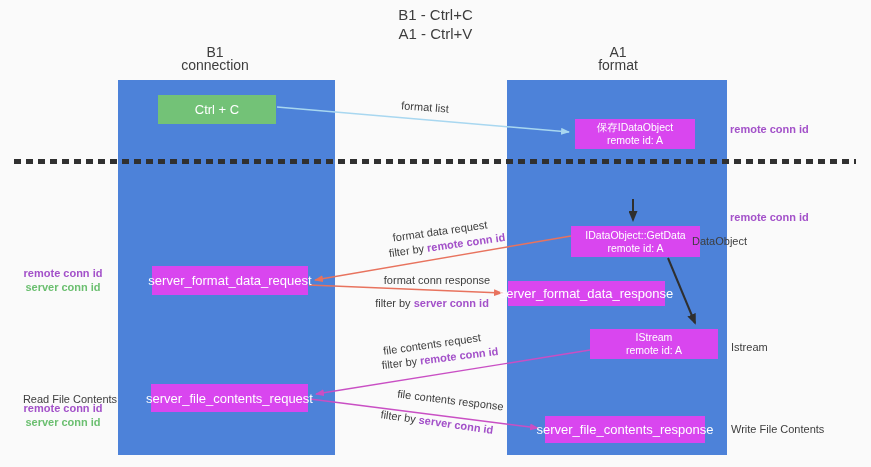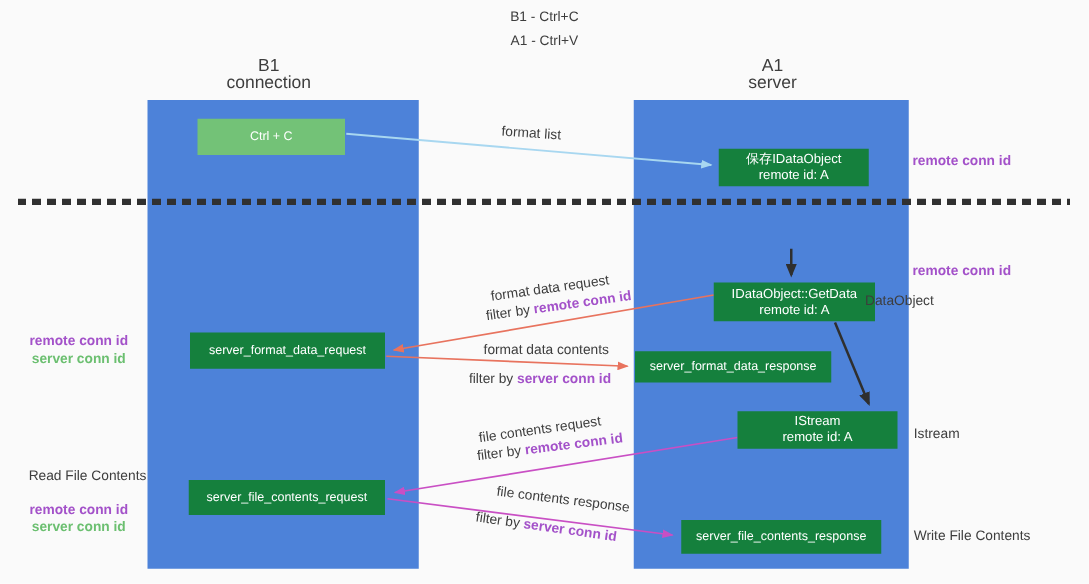--- a/index.html
+++ b/index.html
@@ -2,31 +2,31 @@
 <html><head>
 <meta charset="utf-8">
 <style>
   html,body { margin:0; padding:0; }
   .canvas {
     position:relative; width:871px; height:467px;
     background:#fafafa; overflow:hidden;
     font-family:"Liberation Sans", sans-serif; color:#3d3d3d;
   }
   .title { position:absolute; top:5px; left:0; width:871px; text-align:center;
-           font-size:11px; line-height:19px; color:#3d3d3d; }
+           font-size:15px; line-height:19px; color:#3d3d3d; }
   .col-header { position:absolute; text-align:center; font-size:14px; line-height:13px; color:#3d3d3d; }
   .lifeline { position:absolute; background:#4d82d9; }
   .dashline { position:absolute; left:14px; top:159px; width:842px; height:5px;
               background:repeating-linear-gradient(90deg,#303030 0 7px,transparent 7px 12px); }
   .node { position:absolute; display:flex; flex-direction:column; align-items:center;
           justify-content:center; color:#ffffff; text-align:center; white-space:nowrap; }
-  .node.orange { background:#15803d; }
+  .node.orange { background:#d946ef; }
   .node.green  { background:#73c277; }
   .node .l1, .node .l2 { font-size:10.5px; line-height:13px; }
-  .node .single { font-size:10px; }
+  .node .single { font-size:13px; }
   .mid-label { position:absolute; font-size:11px; white-space:nowrap; text-align:center; color:#3d3d3d; }
   .annot { position:absolute; font-size:11px; white-space:nowrap; color:#3d3d3d; }
   .annot.center { text-align:center; line-height:14px; }
   .key-purple { color:#a351c9; font-weight:bold; }
   .key-green  { color:#6bbf70; font-weight:bold; }
   .rot-m8 { transform:rotate(-8deg); }
   .rot-m7 { transform:rotate(-7deg); }
   .rot-p4 { transform:rotate(4deg); }
   .rot-p7 { transform:rotate(7deg); }
   .rot-p8 { transform:rotate(8deg); }
@@ -41,21 +41,21 @@
     <div>B1 - Ctrl+C</div>
     <div>A1 - Ctrl+V</div>
   </div>
 
   <div class="col-header" style="left:155px; top:46px; width:120px;">
     <div>B1</div>
     <div>connection</div>
   </div>
   <div class="col-header" style="left:558px; top:46px; width:120px;">
     <div>A1</div>
-    <div>server</div>
+    <div>format</div>
   </div>
 
   <div class="lifeline" style="left:118px; top:80px; width:217px; height:375px;"></div>
   <div class="lifeline" style="left:507px; top:80px; width:220px; height:375px;"></div>
 
   <div class="dashline"></div>
 
   <svg class="arrows" width="871" height="467" viewBox="0 0 871 467">
     <defs>
       <marker id="mBlue" markerUnits="userSpaceOnUse" markerWidth="9" markerHeight="7" refX="8" refY="3.5" orient="auto">
@@ -114,38 +114,38 @@
 
   <div class="node orange" style="left:151px; top:384px; width:157px; height:28px;">
     <div class="single">server_file_contents_request</div>
   </div>
 
   <div class="mid-label rot-p4" style="left:383px; top:101px; width:84px;">format list</div>
 
   <div class="mid-label rot-m8" style="left:378px; top:225px; width:124px;">format data request</div>
   <div class="mid-label rot-m8" style="left:377px; top:239px; width:140px;"><span>filter by </span><span class="key-purple">remote conn id</span></div>
 
-  <div class="mid-label" style="left:377px; top:274px; width:120px;">format data contents</div>
+  <div class="mid-label" style="left:377px; top:274px; width:120px;">format conn response</div>
   <div class="mid-label" style="left:362px; top:297px; width:140px;"><span>filter by </span><span class="key-purple">server conn id</span></div>
 
   <div class="mid-label rot-m8" style="left:372px; top:338px; width:120px;">file contents request</div>
   <div class="mid-label rot-m7" style="left:370px; top:352px; width:140px;"><span>filter by </span><span class="key-purple">remote conn id</span></div>
 
   <div class="mid-label rot-p7" style="left:388px; top:394px; width:125px;">file contents response</div>
   <div class="mid-label rot-p8" style="left:367px; top:416px; width:140px;"><span>filter by </span><span class="key-purple">server conn id</span></div>
 
   <div class="annot key-purple" style="left:730px; top:123px;">remote conn id</div>
   <div class="annot key-purple" style="left:730px; top:211px;">remote conn id</div>
   <div class="annot" style="left:692px; top:235px;">DataObject</div>
   <div class="annot" style="left:731px; top:341px;">Istream</div>
   <div class="annot" style="left:731px; top:423px;">Write File Contents</div>
 
   <div class="annot center" style="left:17px; top:266px; width:92px;">
     <div class="key-purple">remote conn id</div>
     <div class="key-green">server conn id</div>
   </div>
-  <div class="annot center" style="left:20px; top:374px; width:100px;">Read File Contents</div>
+  <div class="annot center" style="left:20px; top:392px; width:100px;">Read File Contents</div>
   <div class="annot center" style="left:17px; top:401px; width:92px;">
     <div class="key-purple">remote conn id</div>
     <div class="key-green">server conn id</div>
   </div>
 
 </div>
 
 </body></html>

